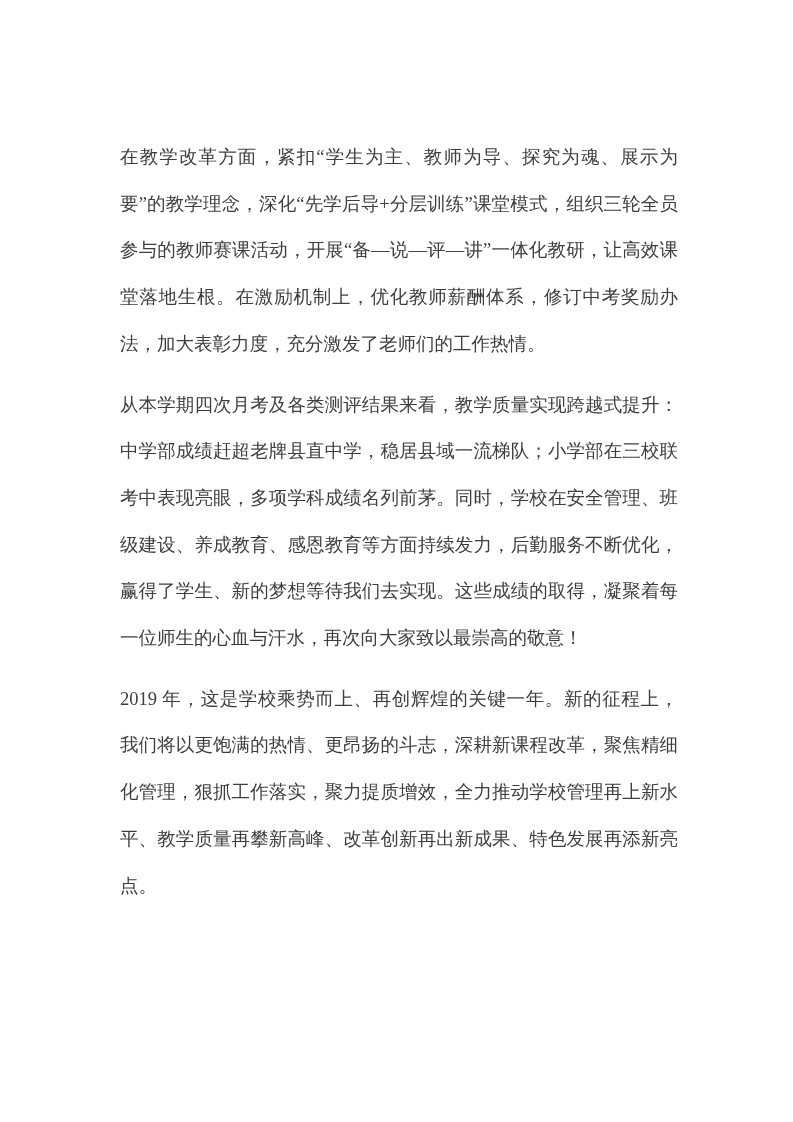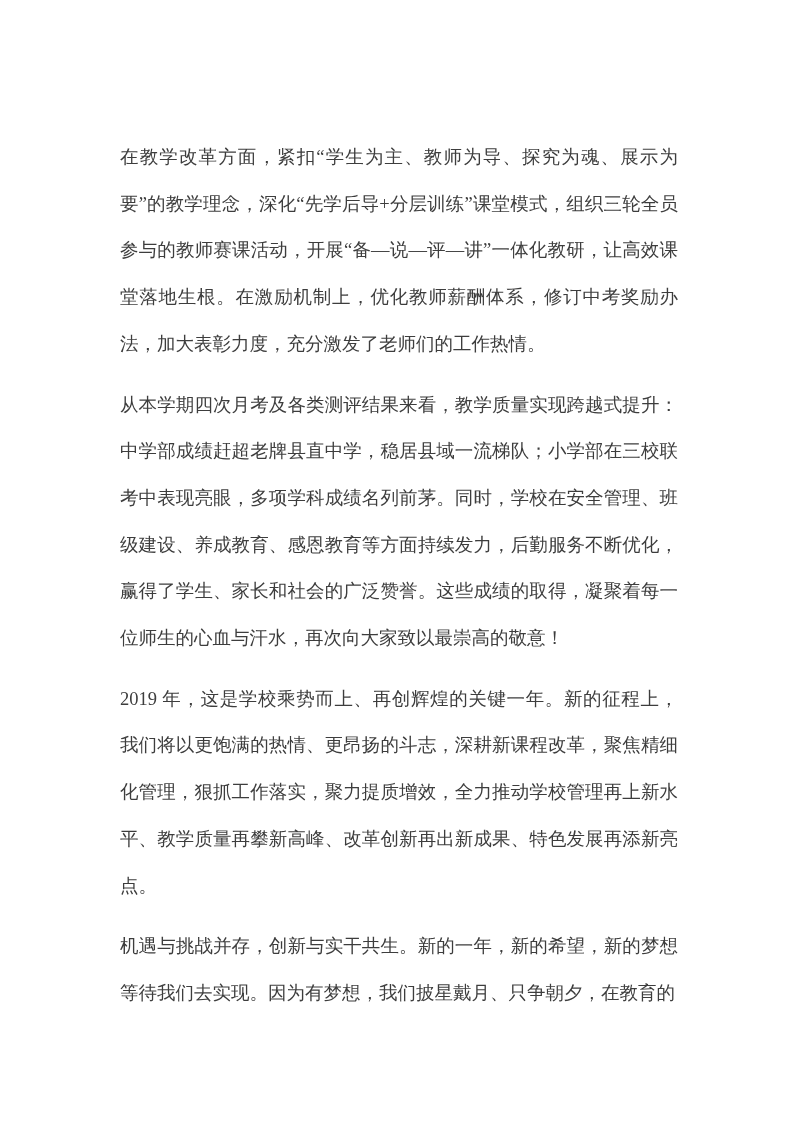--- a/index.html
+++ b/index.html
@@ -26,16 +26,15 @@
     text-align: justify;
     letter-spacing: 0;
     word-break: break-all;
   }
 </style>
 </head>
 <body>
 
 <div class="page">
   <p class="para">在教学改革方面，紧扣“学生为主、教师为导、探究为魂、展示为要”的教学理念，深化“先学后导+分层训练”课堂模式，组织三轮全员参与的教师赛课活动，开展“备—说—评—讲”一体化教研，让高效课堂落地生根。在激励机制上，优化教师薪酬体系，修订中考奖励办法，加大表彰力度，充分激发了老师们的工作热情。</p>
-  <p class="para">从本学期四次月考及各类测评结果来看，教学质量实现跨越式提升：中学部成绩赶超老牌县直中学，稳居县域一流梯队；小学部在三校联考中表现亮眼，多项学科成绩名列前茅。同时，学校在安全管理、班级建设、养成教育、感恩教育等方面持续发力，后勤服务不断优化，赢得了学生、家长和社会的广泛赞誉。这些成绩的取得，凝聚着每一位师生的心血与汗水，再次向大家致以最崇高的敬意！</p>
+  <p class="para">从本学期四次月考及各类测评结果来看，教学质量实现跨越式提升：中学部成绩赶超老牌县直中学，稳居县域一流梯队；小学部在三校联考中表现亮眼，多项学科成绩名列前茅。同时，学校在安全管理、班级建设、养成教育、感恩教育等方面持续发力，后勤服务不断优化，赢得了学生、新的梦想等待我们去实现。这些成绩的取得，凝聚着每一位师生的心血与汗水，再次向大家致以最崇高的敬意！</p>
   <p class="para">2019 年，这是学校乘势而上、再创辉煌的关键一年。新的征程上，我们将以更饱满的热情、更昂扬的斗志，深耕新课程改革，聚焦精细化管理，狠抓工作落实，聚力提质增效，全力推动学校管理再上新水平、教学质量再攀新高峰、改革创新再出新成果、特色发展再添新亮点。</p>
-  <p class="para">机遇与挑战并存，创新与实干共生。新的一年，新的希望，新的梦想等待我们去实现。因为有梦想，我们披星戴月、只争朝夕，在教育的</p>
 </div>
 
 </body></html>

